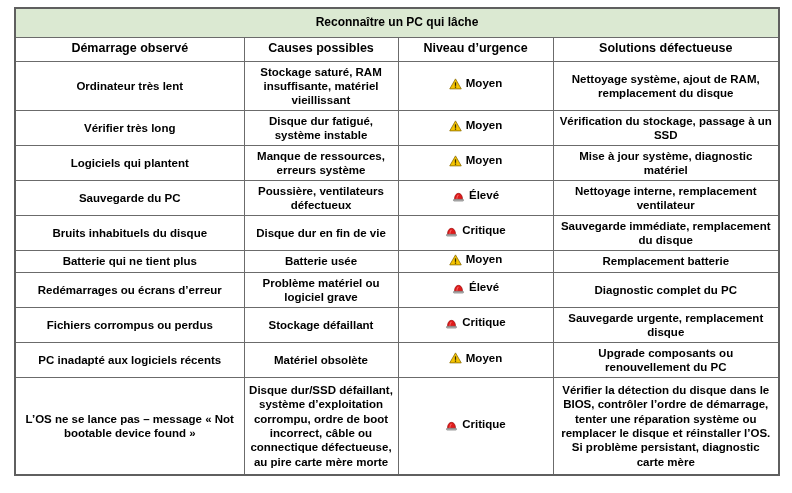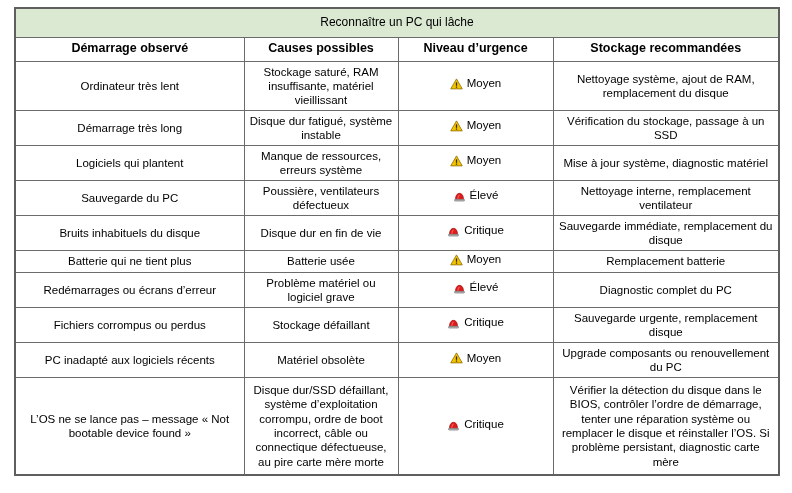--- a/index.html
+++ b/index.html
@@ -34,21 +34,21 @@
     table-layout: fixed;
     border: 2px solid #5f5f5f;
   }
   table.diag td, table.diag th {
     border: 1px solid #6b6b6b;
     text-align: center;
     vertical-align: middle;
     font-size: 11.5px;
     line-height: 1.22;
     padding: 3px 4px;
-    font-weight: normal;
+    font-weight: bold;
     color: #000;
     box-sizing: border-box;
   }
   
   col.c0 { width: 229px; }
   col.c1 { width: 154px; }
   col.c2 { width: 155px; }
   col.c3 { width: 226px; }
 
   tr.title-row td {
@@ -105,41 +105,41 @@
           <col class="c3">
       </colgroup>
       <thead>
         <tr class="title-row">
           <td colspan="4">Reconnaître un PC qui lâche</td>
         </tr>
         <tr class="head-row">
           <th>Démarrage observé</th>
           <th>Causes possibles</th>
           <th>Niveau d’urgence</th>
-          <th>Stockage recommandées</th>
+          <th>Solutions défectueuse</th>
         </tr>
       </thead>
       <tbody id="tbody">
           <tr>
             <td class="sym">Ordinateur très lent</td>
             <td class="cause">Stockage saturé, RAM insuffisante, matériel vieillissant</td>
             <td class="urg"><span class="urg-inner">
                 <span class="ico">
                   <svg viewBox="0 0 16 15" aria-hidden="true">
                     <path d="M8 1.1 L15.2 13.6 L0.8 13.6 Z" fill="#f5c400" stroke="#8a6b00" stroke-width="1" stroke-linejoin="round"></path>
                     <rect x="7.2" y="5.4" width="1.6" height="4.4" fill="#3a2d00"></rect>
                     <rect x="7.2" y="10.6" width="1.6" height="1.6" fill="#3a2d00"></rect>
                   </svg>
                 </span>
                 <span class="urg-label">Moyen</span>
               </span></td>
             <td class="sol">Nettoyage système, ajout de RAM, remplacement du disque</td>
           </tr>
           <tr>
-            <td class="sym">Démarrage très long</td>
+            <td class="sym">Vérifier très long</td>
             <td class="cause">Disque dur fatigué, système instable</td>
             <td class="urg"><span class="urg-inner">
                 <span class="ico">
                   <svg viewBox="0 0 16 15" aria-hidden="true">
                     <path d="M8 1.1 L15.2 13.6 L0.8 13.6 Z" fill="#f5c400" stroke="#8a6b00" stroke-width="1" stroke-linejoin="round"></path>
                     <rect x="7.2" y="5.4" width="1.6" height="4.4" fill="#3a2d00"></rect>
                     <rect x="7.2" y="10.6" width="1.6" height="1.6" fill="#3a2d00"></rect>
                   </svg>
                 </span>
                 <span class="urg-label">Moyen</span>

